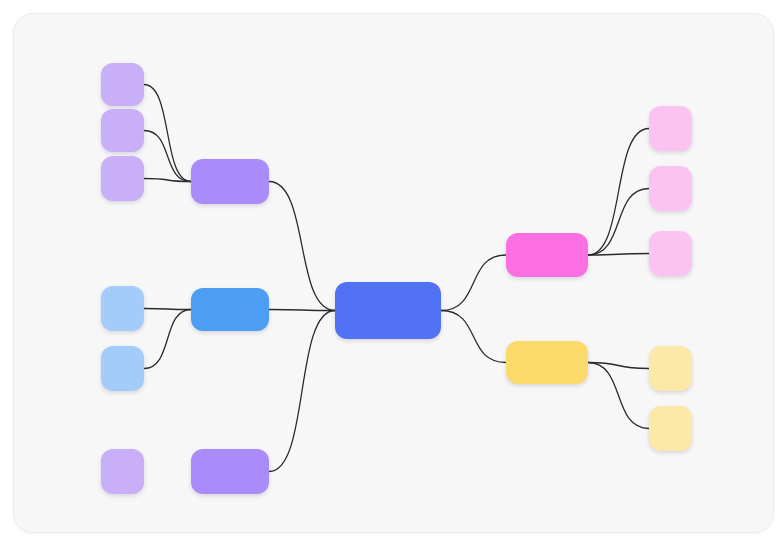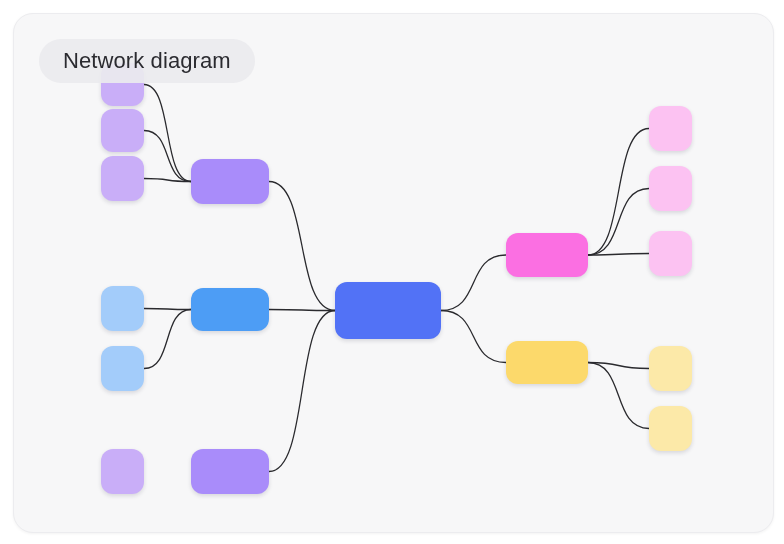--- a/index.html
+++ b/index.html
@@ -118,18 +118,15 @@
         <div class="node root" style="left: 321px; top: 268px; width: 106px; height: 57px; background: rgb(82, 114, 246);"></div>
         <div class="node group" style="left: 492px; top: 219px; width: 82px; height: 44px; background: rgb(251, 111, 226);"></div>
         <div class="node leaf" style="left: 635px; top: 92px; width: 43px; height: 45px; background: rgb(252, 194, 242);"></div>
         <div class="node leaf" style="left: 635px; top: 152px; width: 43px; height: 45px; background: rgb(252, 194, 242);"></div>
         <div class="node leaf" style="left: 635px; top: 217px; width: 43px; height: 45px; background: rgb(252, 194, 242);"></div>
         <div class="node group" style="left: 492px; top: 327px; width: 82px; height: 43px; background: rgb(252, 217, 107);"></div>
         <div class="node leaf" style="left: 635px; top: 332px; width: 43px; height: 45px; background: rgb(252, 233, 168);"></div>
         <div class="node leaf" style="left: 635px; top: 392px; width: 43px; height: 45px; background: rgb(252, 233, 168);"></div>
       </div>
 
-    <div id="title-pill">
-      <span id="title-text">Network diagram</span>
-    </div>
 
   </div>
 </div>
 
 </body></html>

